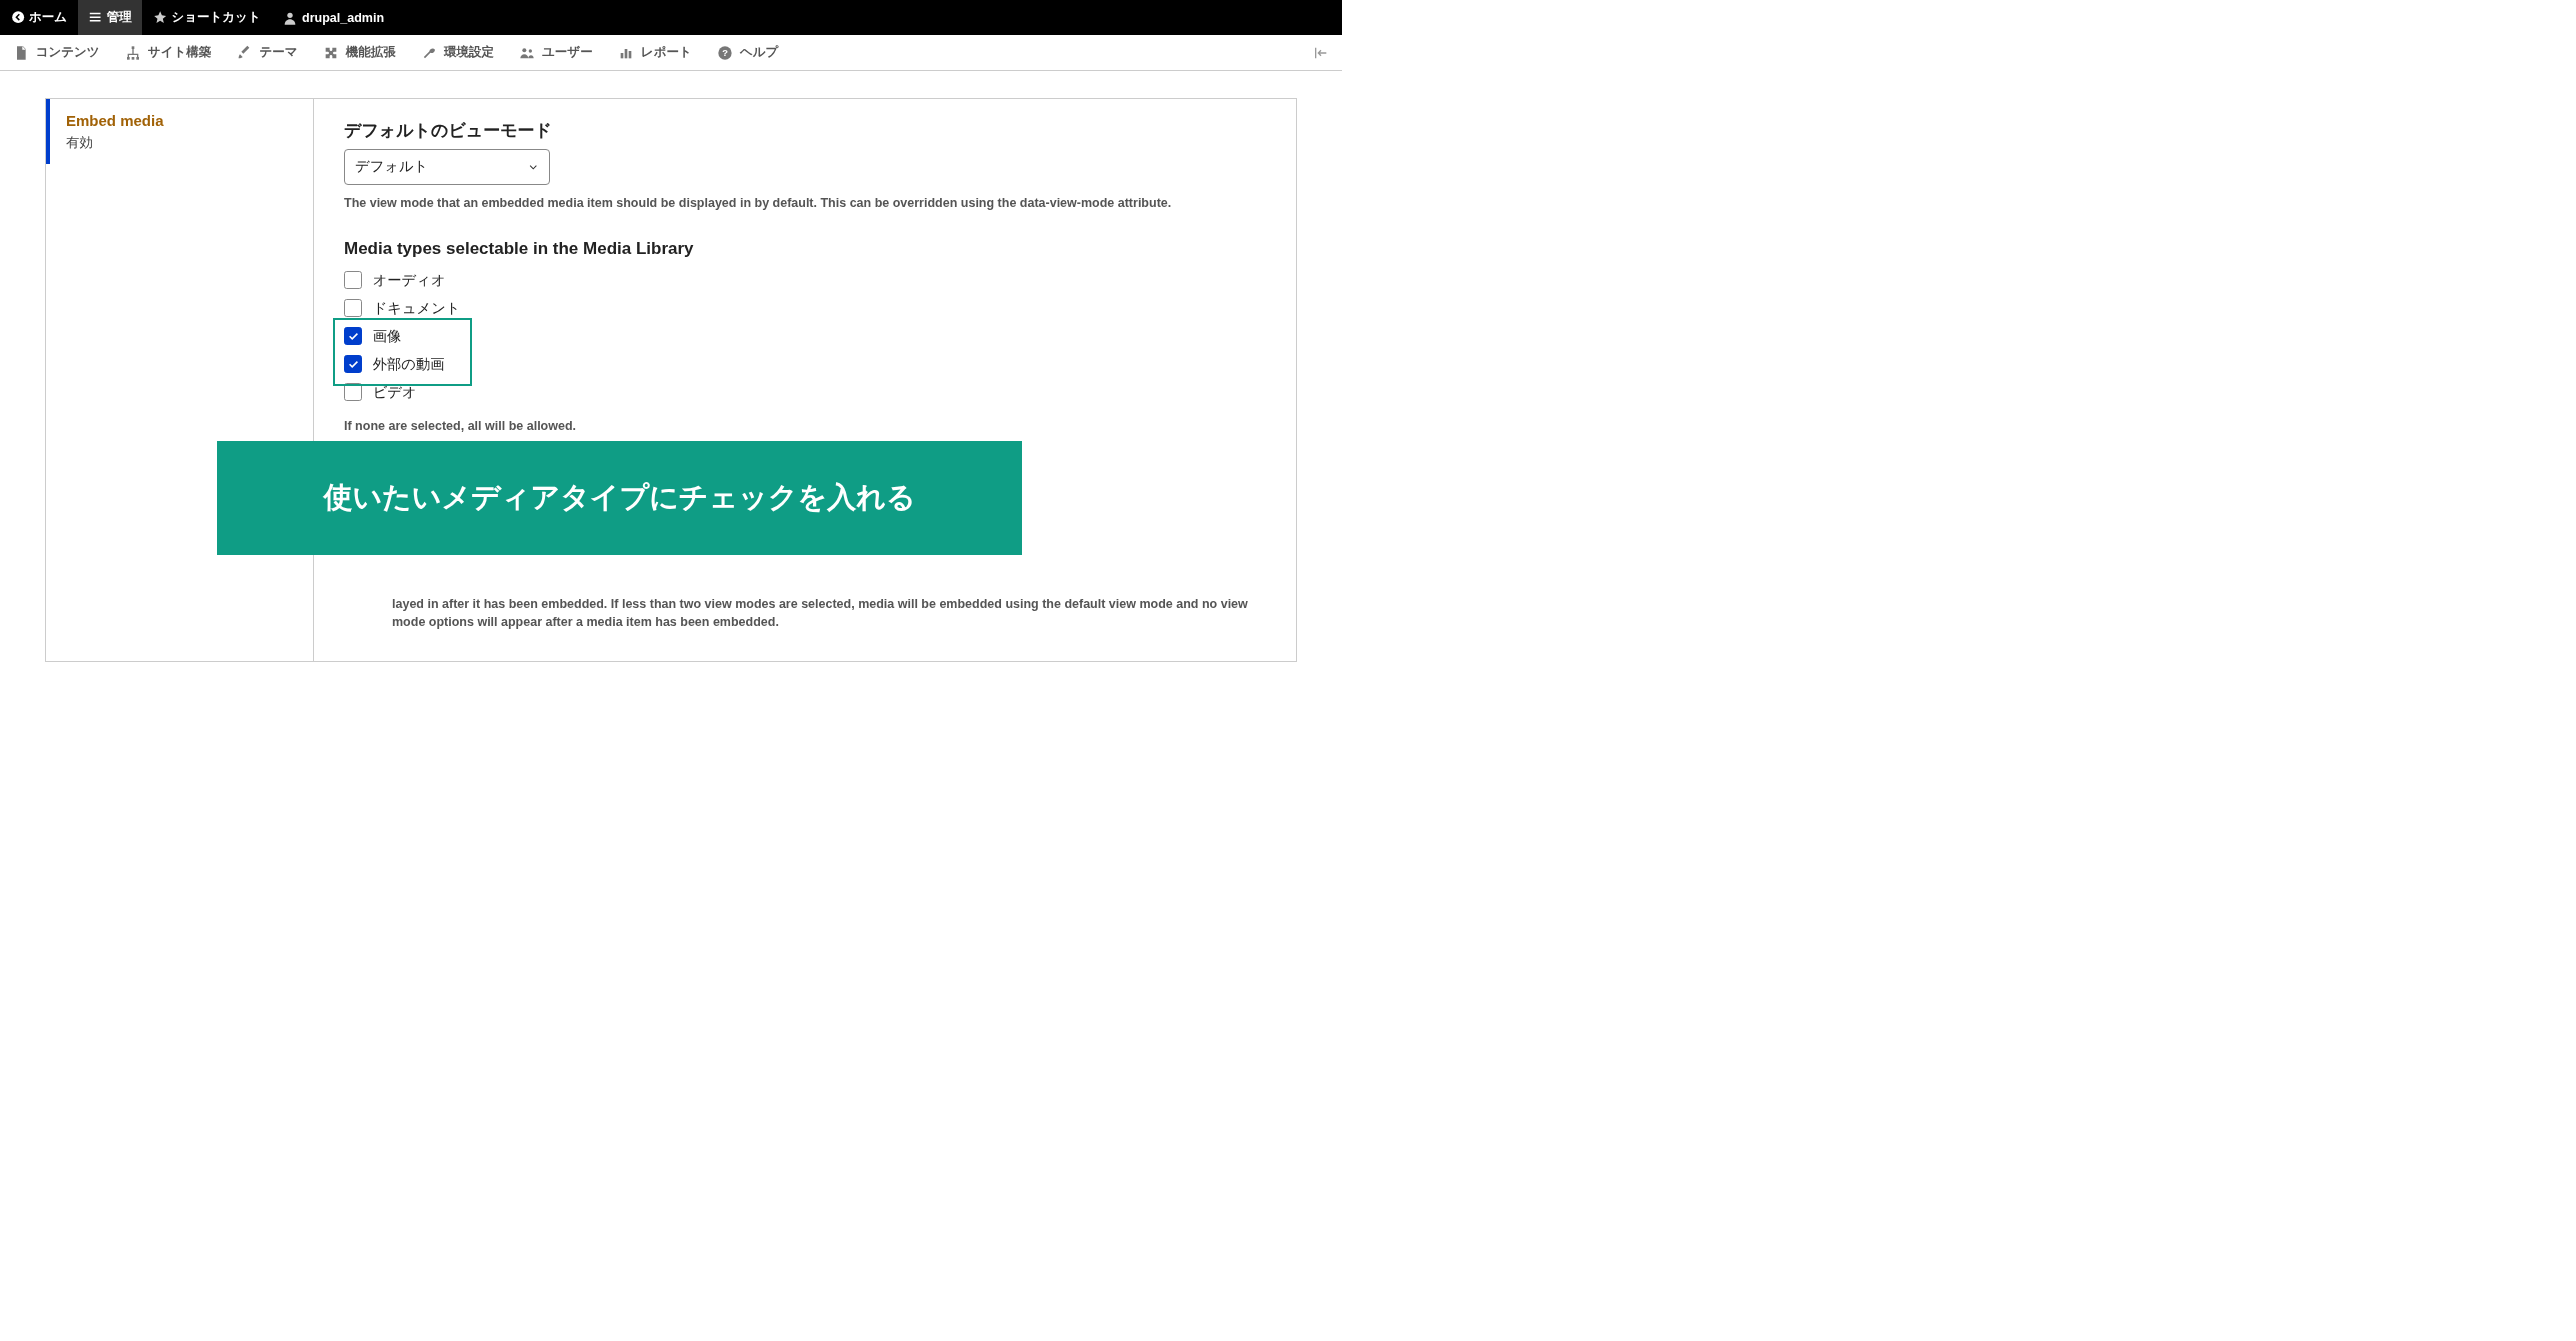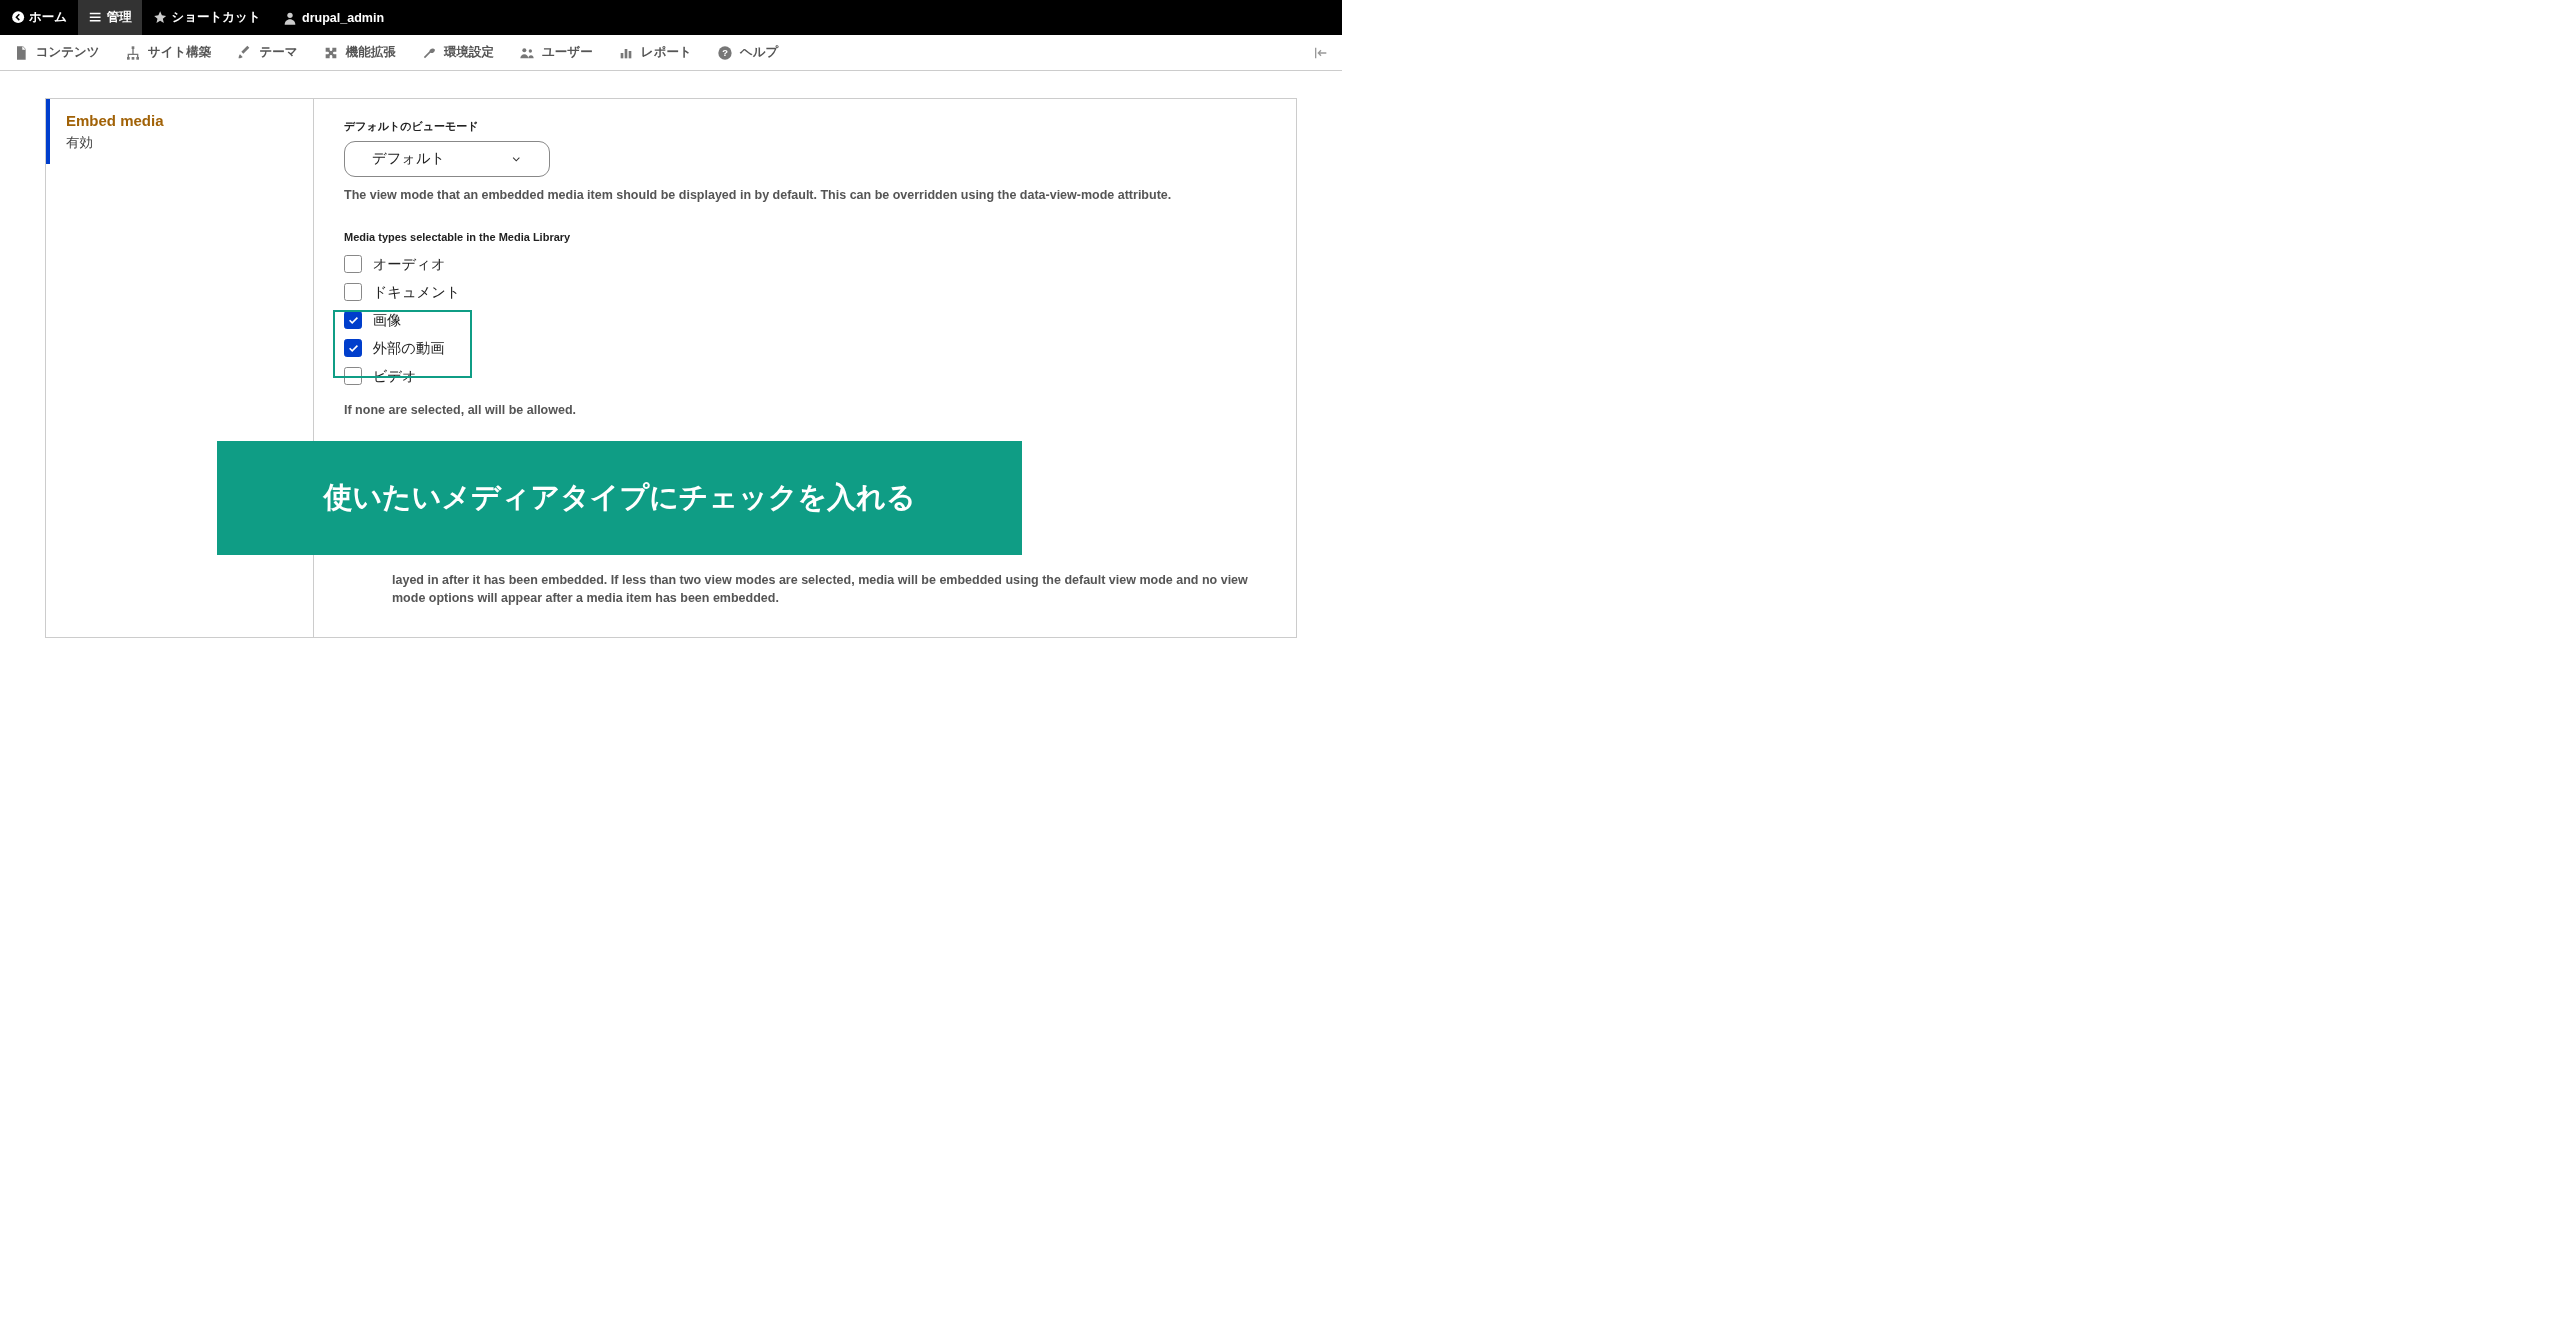--- a/index.html
+++ b/index.html
@@ -98,33 +98,33 @@
     font-size: 13.4px;
   }
   .panel-main {
     flex: 1;
     padding: 19.7px 30px 30px 30px;
     position: relative;
   }
   .block { margin-bottom: 27px; }
   .field-label {
     font-weight: 700;
-    font-size: 11px;
+    font-size: 17px;
     color: #222;
     margin-bottom: 7.2px;
   }
   .select {
     border: 0.9px solid #888;
-    border-radius: 11px;
+    border-radius: 4px;
     width: 206px;
     height: 36px;
     display: flex;
     align-items: center;
     justify-content: space-between;
-    padding: 0 27px;
+    padding: 0 10px;
     font-size: 14.3px;
     color: #222;
     background: #fff;
     cursor: pointer;
     margin-bottom: 9px;
   }
   .select svg { width: 12.5px; height: 12.5px; fill: none; stroke: #333; stroke-width: 2; }
   .help {
     color: #555;
     font-size: 12.5px;

